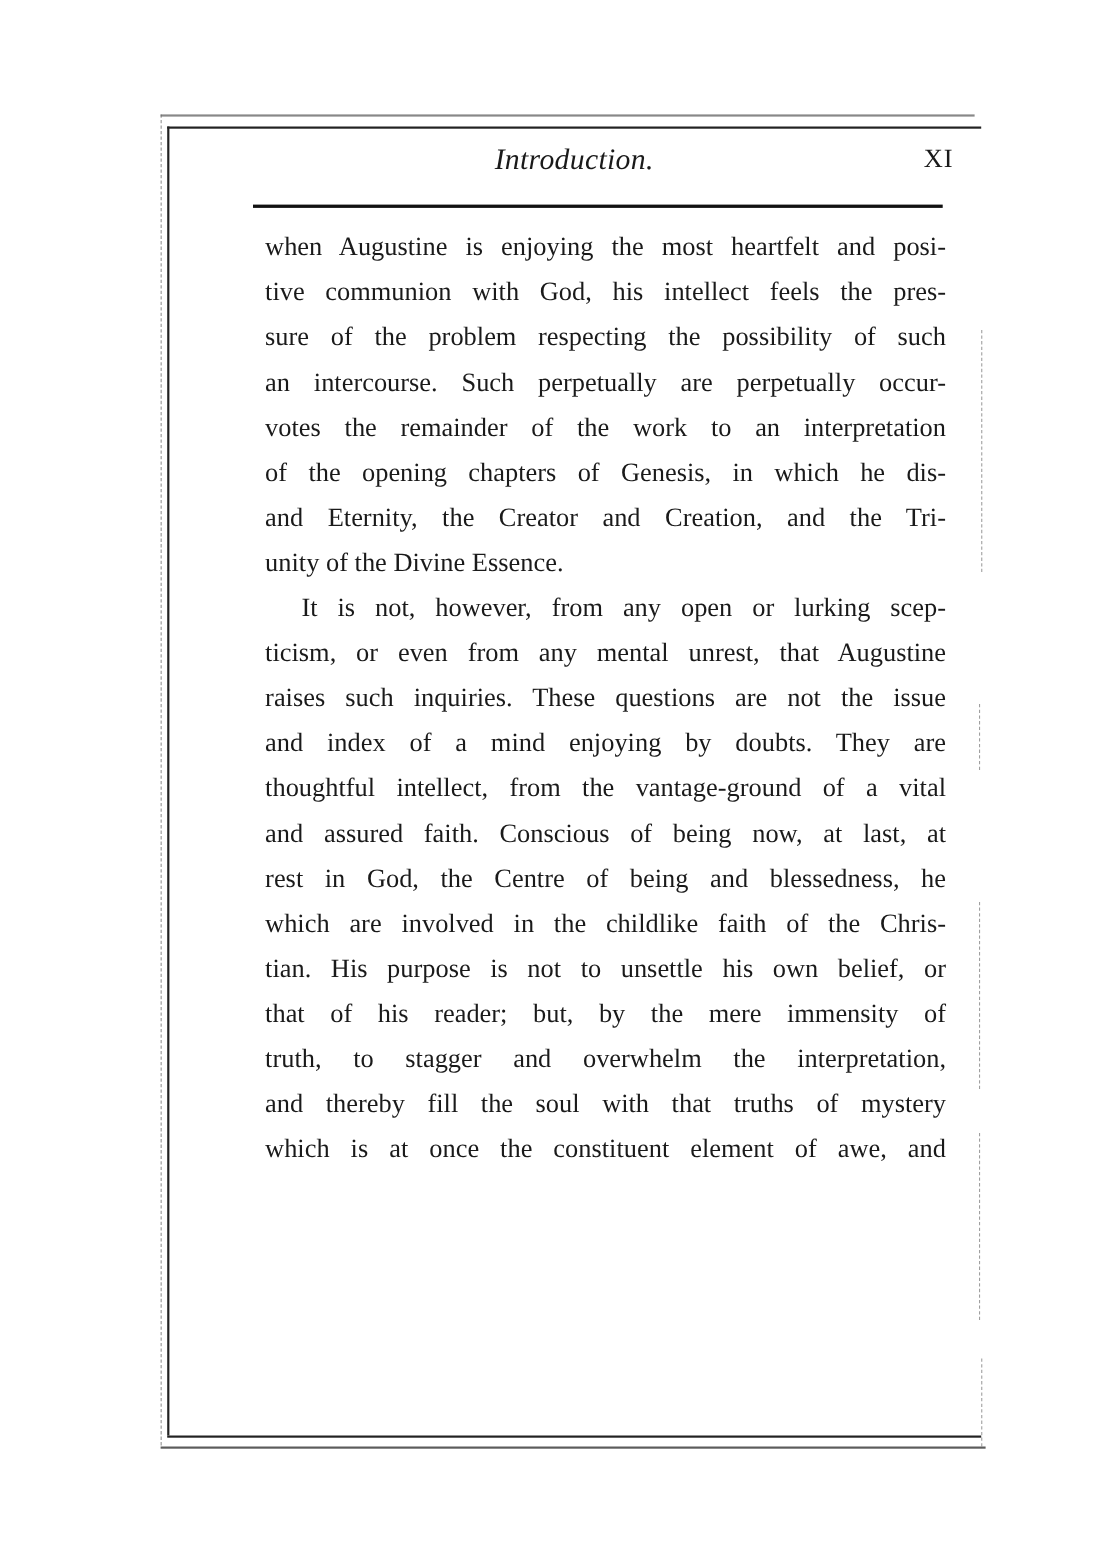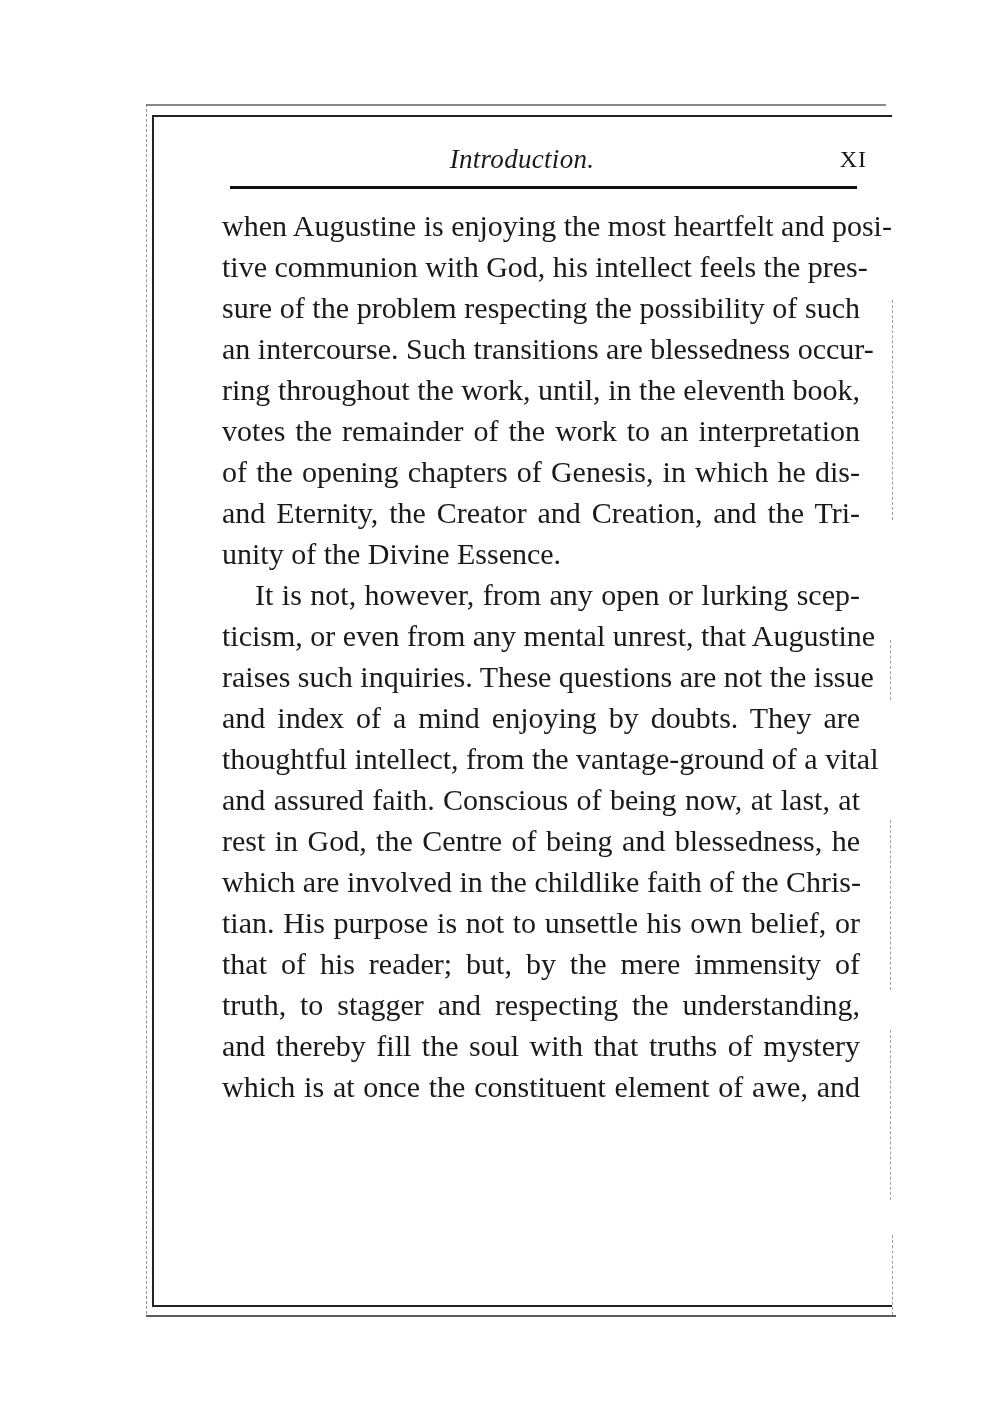--- a/index.html
+++ b/index.html
@@ -6,27 +6,27 @@
   body { width: 1000px; height: 1424px; position: relative; overflow: hidden; font-family: "Liberation Serif", "DejaVu Serif", serif; color: #1a1a1a; }
 
   .border-top-outer { position: absolute; left: 146px; top: 104px; width: 740px; height: 0; border-top: 2px solid #555; opacity: .7; }
   .border-top-inner { position: absolute; left: 152px; top: 115px; width: 740px; height: 0; border-top: 2px solid #222; }
   .border-left-outer { position: absolute; left: 146px; top: 104px; width: 0; height: 1210px; border-left: 1px dashed #666; opacity: .7; }
   .border-left-inner { position: absolute; left: 152px; top: 115px; width: 0; height: 1190px; border-left: 2px solid #222; }
   .border-bottom-inner { position: absolute; left: 152px; top: 1305px; width: 740px; height: 0; border-top: 2px solid #222; }
   .border-bottom-outer { position: absolute; left: 146px; top: 1315px; width: 750px; height: 0; border-top: 2px solid #333; opacity: .8; }
   .border-right-frag { position: absolute; width: 0; border-left: 1px dashed #777; opacity: .7; }
 
-  .running-head { position: absolute; left: 152px; top: 140px; width: 740px; height: 40px; }
+  .running-head { position: absolute; left: 152px; top: 126px; width: 740px; height: 40px; }
   .running-title { position: absolute; left: 0; width: 740px; text-align: center; top: 4px; font-style: italic; font-size: 27px; letter-spacing: .3px; }
   .folio { position: absolute; right: 25px; top: 6px; font-size: 24px; letter-spacing: 1px; text-align: center; }
   .head-rule { position: absolute; left: 230px; top: 186px; width: 627px; height: 0; border-top: 3px solid #111; }
 
   .text-block { position: absolute; left: 222px; top: 205px; width: 638px; }
-  .line { height: 41px; line-height: 41px; font-size: 30px; white-space: nowrap; text-align: justify; text-align-last: justify; }
+  .line { height: 41px; line-height: 41px; font-size: 24px; white-space: nowrap; text-align: justify; text-align-last: justify; margin-left: 19px; }
   .line.last { text-align-last: left; }
   .line.indent { padding-left: 33px; }
 </style>
 </head>
 <body>
 
 <div>
   <div class="border-top-outer"></div>
   <div class="border-top-inner"></div>
   <div class="border-left-outer"></div>
@@ -44,35 +44,34 @@
   <div class="running-title">Introduction.</div>
   <div class="folio">XI</div>
 </div>
 <div class="head-rule"></div>
 
 <div class="text-block">
   <div>
     <div class="line">when Augustine is enjoying the most heartfelt and posi-</div>
     <div class="line">tive communion with God, his intellect feels the pres-</div>
     <div class="line">sure of the problem respecting the possibility of such</div>
-    <div class="line">an intercourse.  Such transitions are blessedness occur-</div>
-    <div class="line">ring throughout the work, until, in the eleventh book,</div>
+    <div class="line">an intercourse.  Such perpetually are perpetually occur-</div>
     <div class="line">votes the remainder of the work to an interpretation</div>
     <div class="line">of the opening chapters of Genesis, in which he dis-</div>
     <div class="line">and Eternity, the Creator and Creation, and the Tri-</div>
     <div class="line last">unity of the Divine Essence.</div>
   </div>
   <div>
     <div class="line indent">It is not, however, from any open or lurking scep-</div>
     <div class="line">ticism, or even from any mental unrest, that Augustine</div>
     <div class="line">raises such inquiries.  These questions are not the issue</div>
     <div class="line">and index of a mind enjoying by doubts.  They are</div>
     <div class="line">thoughtful intellect, from the vantage-ground of a vital</div>
     <div class="line">and assured faith.  Conscious of being now, at last, at</div>
     <div class="line">rest in God, the Centre of being and blessedness, he</div>
     <div class="line">which are involved in the childlike faith of the Chris-</div>
     <div class="line">tian.  His purpose is not to unsettle his own belief, or</div>
     <div class="line">that of his reader; but, by the mere immensity of</div>
-    <div class="line">truth, to stagger and respecting the understanding,</div>
+    <div class="line">truth, to stagger and overwhelm the interpretation,</div>
     <div class="line">and thereby fill the soul with that truths of mystery</div>
     <div class="line">which is at once the constituent element of awe, and</div>
   </div>
 </div>
 
 </body></html>

